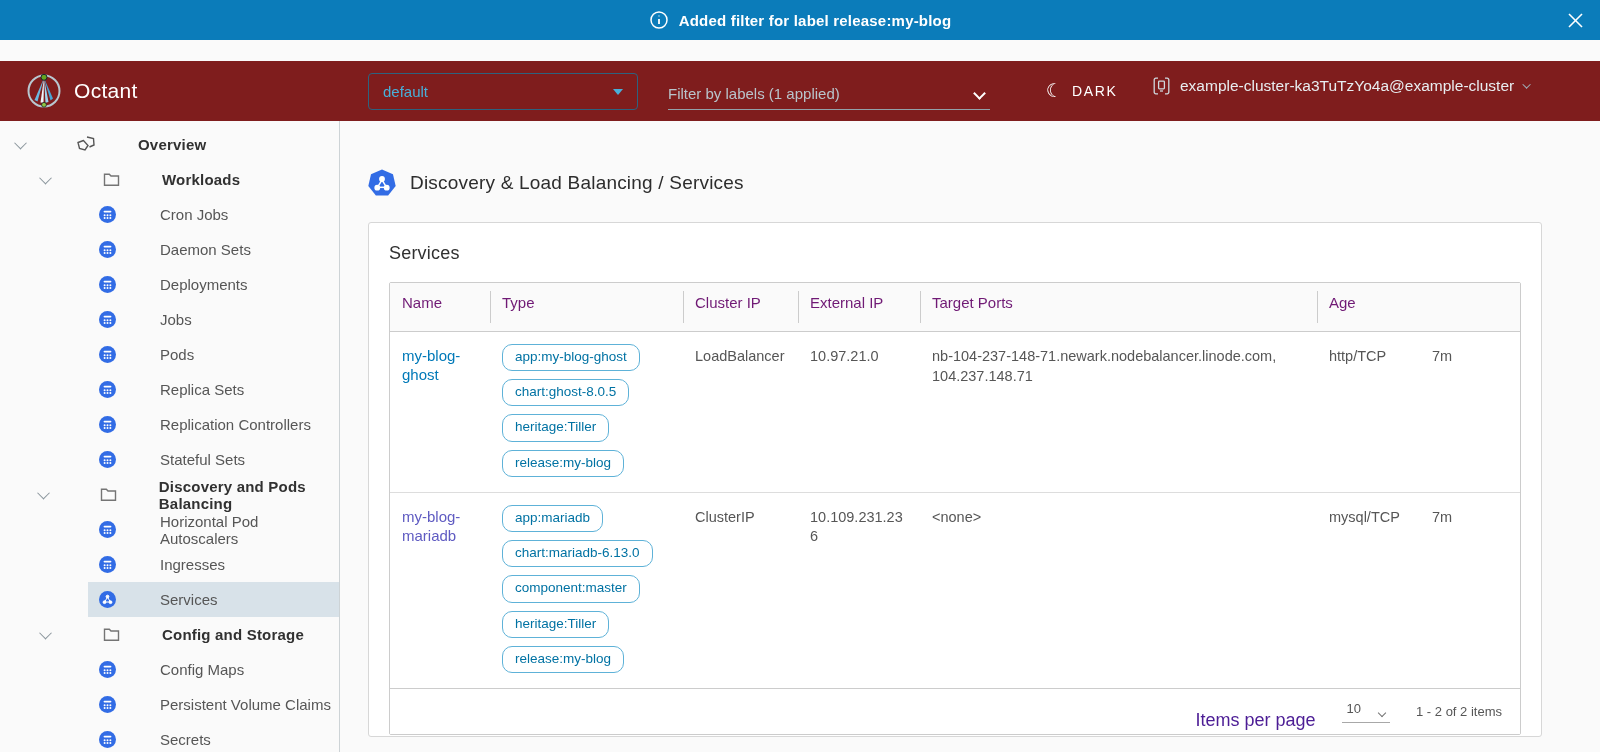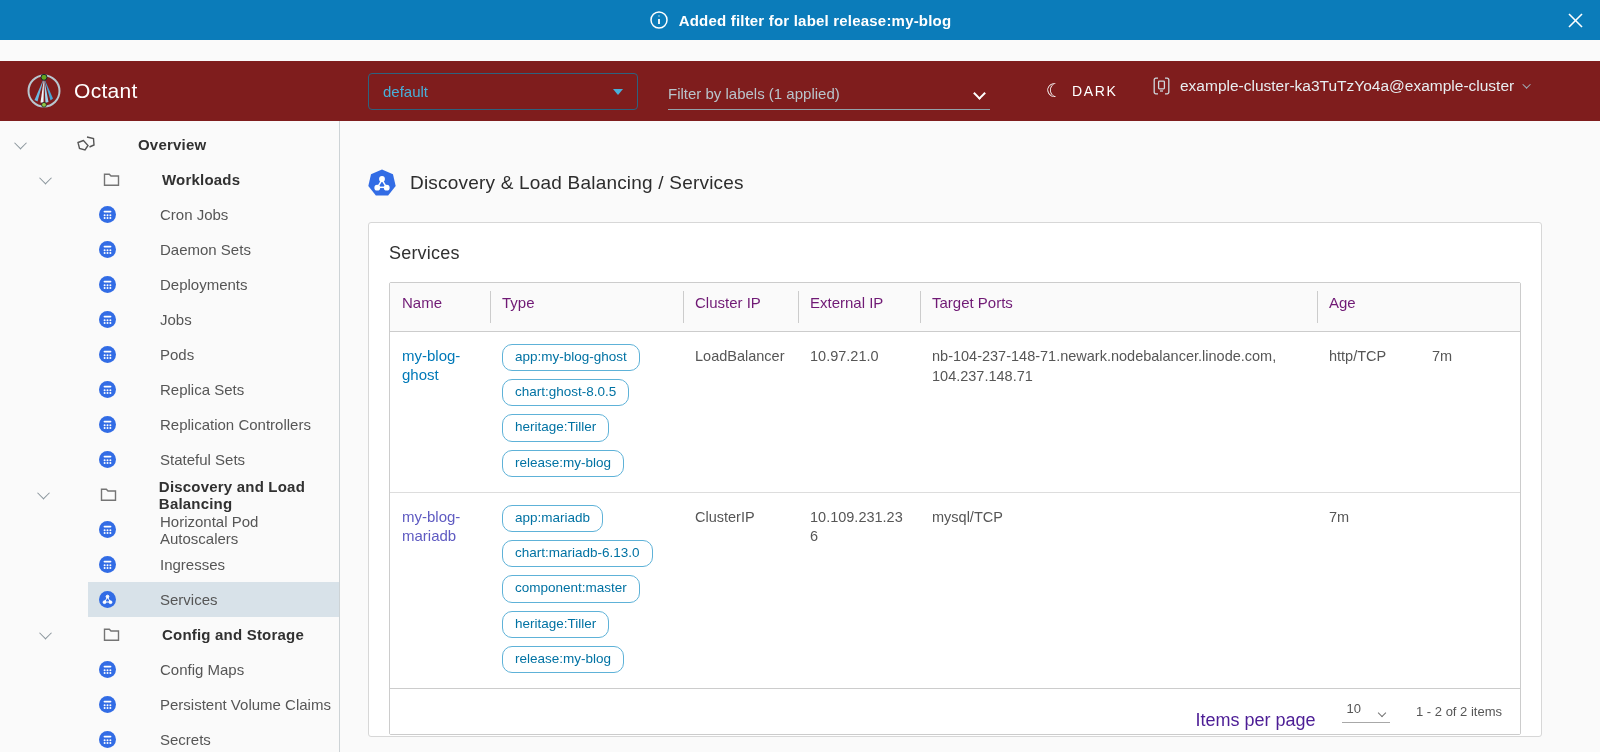--- a/index.html
+++ b/index.html
@@ -323,21 +323,21 @@
         </div>
         <div class="tree-row group">
           <span class="caret-box">
             <span class="caret"></span>
           </span>
           <span class="t-icon">
             <svg width="17" height="15" viewBox="0 0 17 15" fill="none" stroke="#747474" stroke-width="1.4">
               <path d="M1.5 13.2 V2.2 H6.3 L8 4 H15.5 V13.2 Z"></path>
             </svg>
           </span>
-          <span class="t-label">Discovery and Load Balancing</span>
+          <span class="t-label">Discovery and Pods Balancing</span>
         </div>
         <div class="tree-row item">
           <span class="t-icon">
             <svg width="17" height="17" viewBox="0 0 17 17">
               <circle cx="8.5" cy="8.5" r="8.5" fill="#326ce5"></circle>
               <g fill="#fff">
                 <rect x="4.6" y="4.8" width="7.8" height="1.7" rx="0.8"></rect>
                 <circle cx="5.6" cy="9.2" r="1"></circle>
                 <circle cx="8.5" cy="9.2" r="1"></circle>
                 <circle cx="11.4" cy="9.2" r="1"></circle>
@@ -496,20 +496,21 @@
               <div class="td"><a class="name-link visited">my-blog-mariadb</a></div>
               <div class="td tags">
                 <span class="tag">app:mariadb</span>
                 <span class="tag">chart:mariadb-6.13.0</span>
                 <span class="tag">component:master</span>
                 <span class="tag">heritage:Tiller</span>
                 <span class="tag">release:my-blog</span>
               </div>
               <div class="td">ClusterIP</div>
               <div class="td">10.109.231.236</div>
+              <div class="td">&lt;none&gt;</div>
               <div class="td">mysql/TCP</div>
               <div class="td">7m</div>
             </div>
           </div>
         <div class="dfoot">
           <span class="ipp-label">Items per page</span>
           <span class="page-size">
             <span class="page-size-value">10</span>
             <span class="chev"></span>
           </span>

